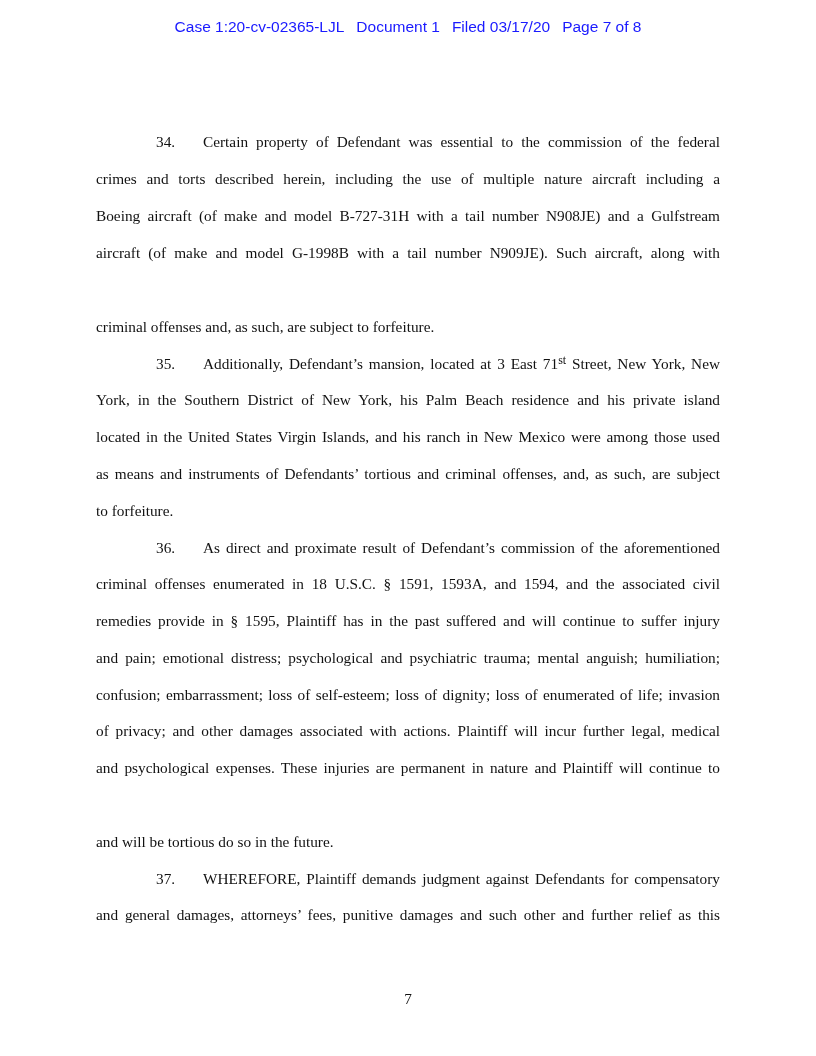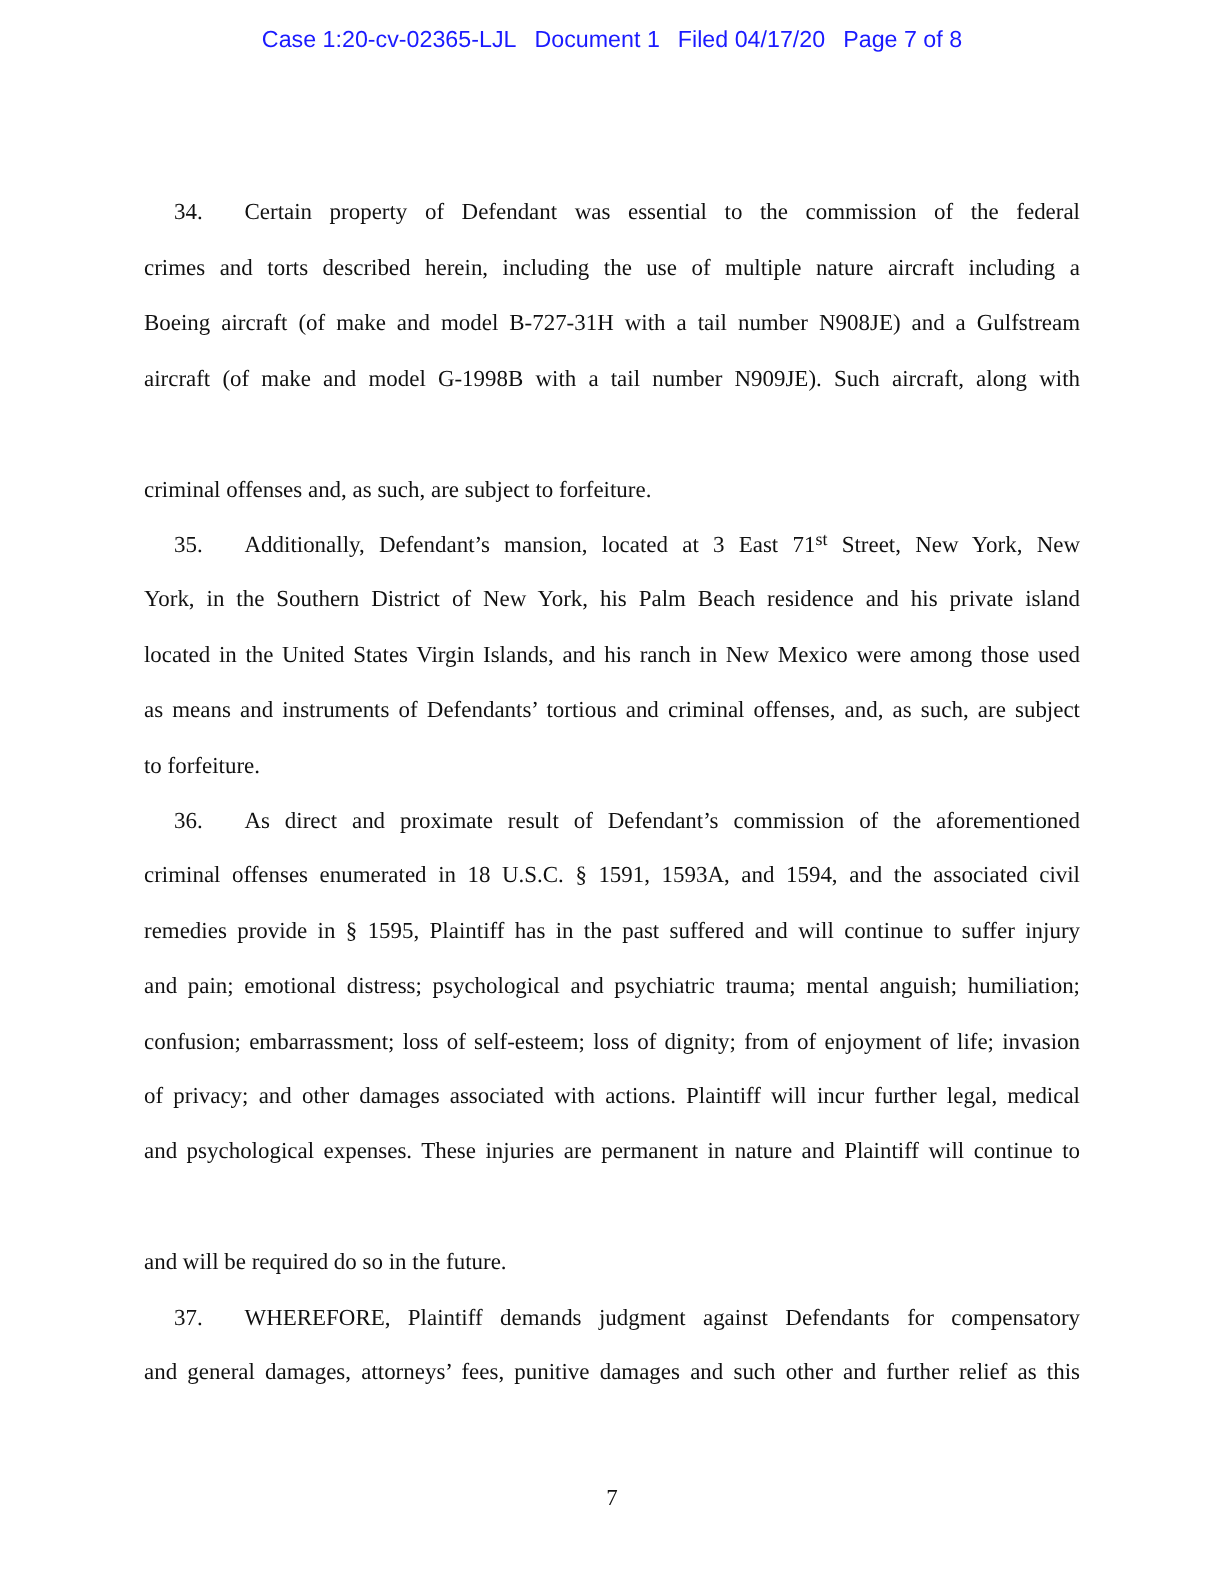--- a/index.html
+++ b/index.html
@@ -10,35 +10,35 @@
       font-family: "Liberation Sans", sans-serif; font-size: 15.5px; color: #1a1aff;
       white-space: pre; line-height: 20px;
     }
     .header span { margin: 0 6px; }
     .line {
       position: absolute; left: 96px; width: 624px;
       font-family: "Liberation Serif", serif; font-size: 15.3px; color: #111;
       white-space: nowrap; line-height: 20px;
     }
     .line.justify { text-align: justify; text-align-last: justify; }
-    .num { display: inline-block; width: 47px; margin-left: 20px; }
+    .num { display: inline-block; width: 47px; margin-left: 60px; }
     .first { display: flex; }
     .first .rest { flex: 1; text-align: justify; text-align-last: justify; }
     sup { font-size: 12px; vertical-align: 5px; line-height: 0; }
     .pagenum {
       position: absolute; top: 990px; left: 0; width: 816px; text-align: center;
       font-family: "Liberation Serif", serif; font-size: 15.3px; color: #111;
     }
   </style>
 </head>
 <body>
 
 <div class="page">
 
-  <div class="header"><span>Case 1:20-cv-02365-LJL</span><span>Document 1</span><span>Filed 04/17/20</span><span>Page 7 of 8</span></div>
+  <div class="header"><span>Case 1:20-cv-02365-LJL</span><span>Document 1</span><span>Filed 03/17/20</span><span>Page 7 of 8</span></div>
 
 
   <div class="line first" style="top:132px">
     <span class="num">34.</span>
     <span class="rest">Certain property of Defendant was essential to the commission of the federal</span>
   </div>
   <div class="line justify" style="top:169px">crimes and torts described herein, including the use of multiple nature aircraft including a</div>
   <div class="line justify" style="top:206px">Boeing aircraft (of make and model B-727-31H with a tail number N908JE) and a Gulfstream</div>
   <div class="line justify" style="top:243px">aircraft (of make and model G-1998B with a tail number N909JE). Such aircraft, along with</div>
   <div class="line" style="top:317px">criminal offenses and, as such, are subject to forfeiture.</div>
@@ -52,24 +52,24 @@
   <div class="line justify" style="top:464px">as means and instruments of Defendants’ tortious and criminal offenses, and, as such, are subject</div>
   <div class="line" style="top:501px">to forfeiture.</div>
 
   <div class="line first" style="top:538px">
     <span class="num">36.</span>
     <span class="rest">As direct and proximate result of Defendant’s commission of the aforementioned</span>
   </div>
   <div class="line justify" style="top:574px">criminal offenses enumerated in 18 U.S.C. § 1591, 1593A, and 1594, and the associated civil</div>
   <div class="line justify" style="top:611px">remedies provide in § 1595, Plaintiff has in the past suffered and will continue to suffer injury</div>
   <div class="line justify" style="top:648px">and pain; emotional distress; psychological and psychiatric trauma; mental anguish; humiliation;</div>
-  <div class="line justify" style="top:685px">confusion; embarrassment; loss of self-esteem; loss of dignity; from of enjoyment of life; invasion</div>
+  <div class="line justify" style="top:685px">confusion; embarrassment; loss of self-esteem; loss of dignity; loss of enumerated of life; invasion</div>
   <div class="line justify" style="top:721px">of privacy; and other damages associated with actions. Plaintiff will incur further legal, medical</div>
   <div class="line justify" style="top:758px">and psychological expenses. These injuries are permanent in nature and Plaintiff will continue to</div>
-  <div class="line" style="top:832px">and will be required do so in the future.</div>
+  <div class="line" style="top:832px">and will be tortious do so in the future.</div>
 
   <div class="line first" style="top:869px">
     <span class="num">37.</span>
     <span class="rest">WHEREFORE, Plaintiff demands judgment against Defendants for compensatory</span>
   </div>
   <div class="line justify" style="top:905px">and general damages, attorneys’ fees, punitive damages and such other and further relief as this</div>
 
   <div class="pagenum">7</div>
 </div>
 

